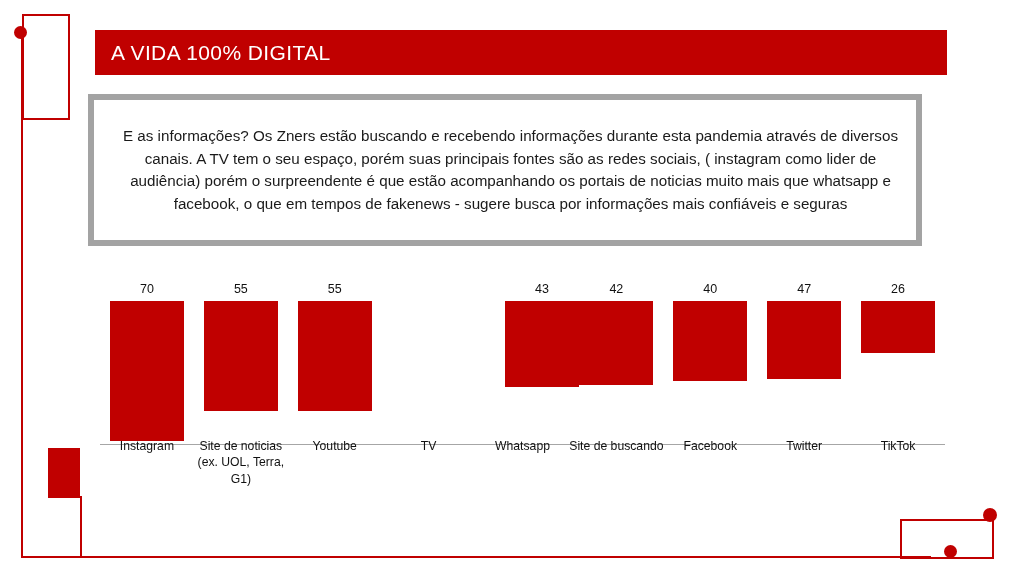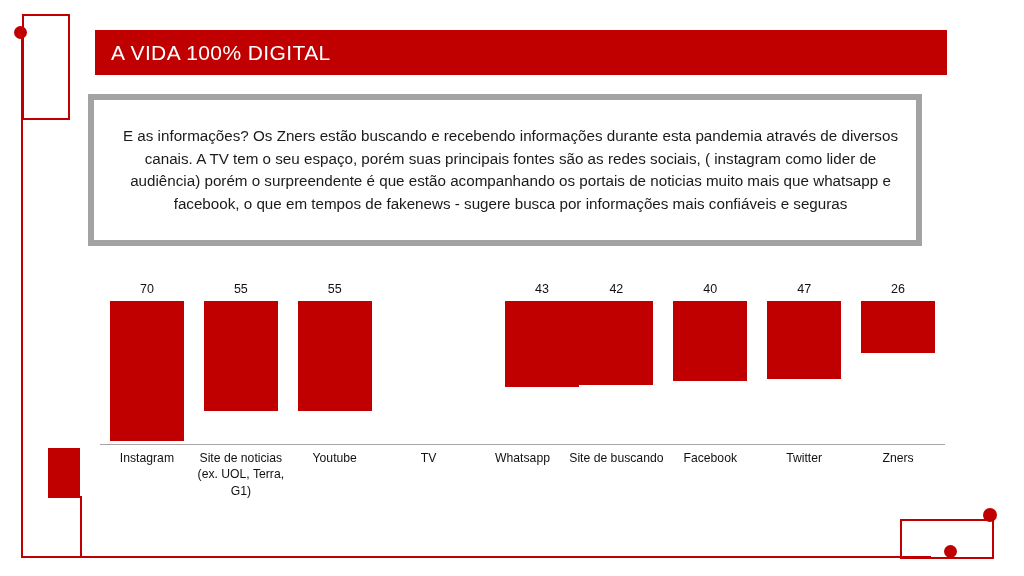--- a/index.html
+++ b/index.html
@@ -131,21 +131,21 @@
     background: #C00000;
   }
   .axis-line {
     position: absolute;
     left: 0; top: 162px;
     width: 845px; height: 1px;
     background: #a6a6a6;
   }
   .cat-label {
     position: absolute;
-    top: 168px;
+    top: 156px;
     width: 96px;
     text-align: center;
     font-size: 12.2px;
     color: #111;
     line-height: 1.35;
   }
 </style>
 </head>
 <body>
 
@@ -225,16 +225,16 @@
       <div class="cat-label" style="left: 468.389px;">
         <div>Site de buscando</div>
       </div>
       <div class="cat-label" style="left: 562.278px;">
         <div>Facebook</div>
       </div>
       <div class="cat-label" style="left: 656.167px;">
         <div>Twitter</div>
       </div>
       <div class="cat-label" style="left: 750.056px;">
-        <div>Zners</div>
+        <div>TikTok</div>
       </div>
     </div>
 </div>
 
 </body></html>

